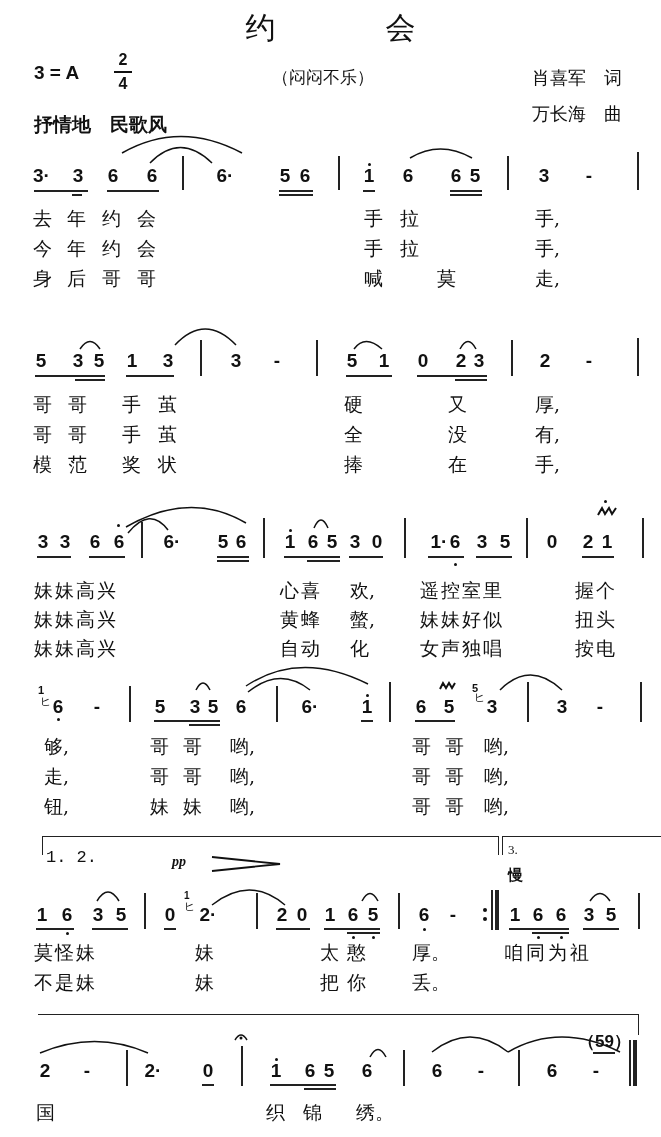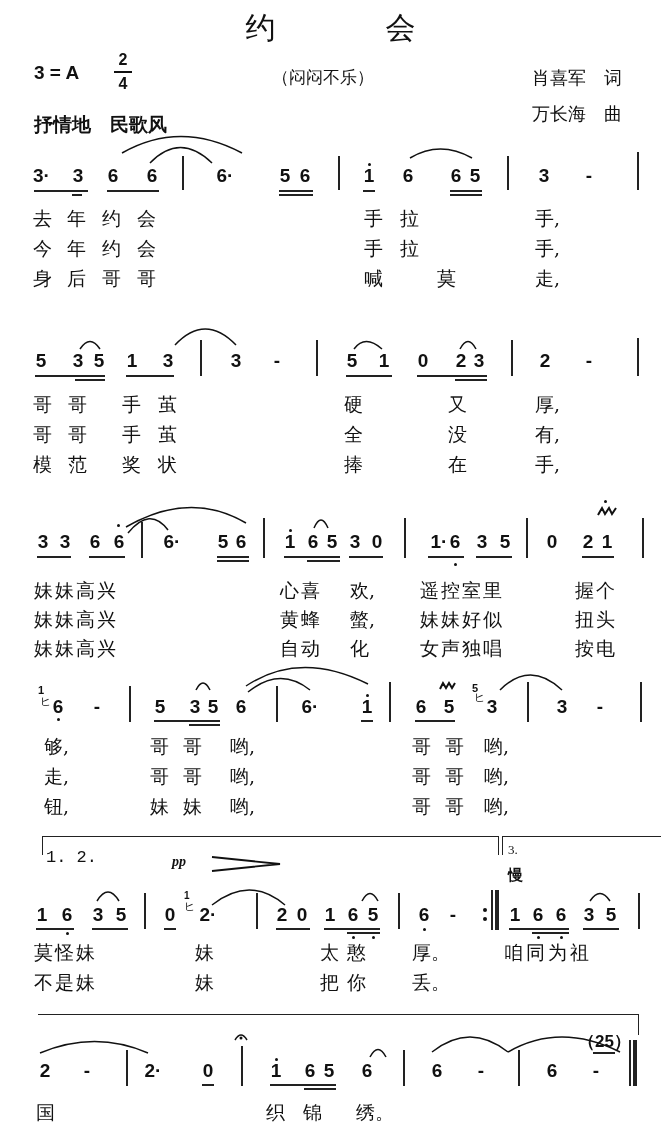--- a/index.html
+++ b/index.html
@@ -378,21 +378,21 @@
   <span class="n" style="left:322px;top:1061px">5</span>
   <div class="ul" style="left:270px;top:1084px;width:66px"></div>
   <div class="ul" style="left:304px;top:1088px;width:32px"></div>
   <span class="n" style="left:360px;top:1061px">6</span>
   <div class="bl" style="left:403px;top:1050px;height:36px"></div>
   <span class="n" style="left:430px;top:1061px">6</span>
   <span class="n" style="left:474px;top:1061px">-</span>
   <div class="bl" style="left:518px;top:1050px;height:36px"></div>
   <span class="n" style="left:545px;top:1061px">6</span>
   <span class="n" style="left:589px;top:1061px">-</span>
-  <span class="abs" style="left:578px;top:1030px;font-size:17px;font-weight:bold;font-family:'Liberation Sans',sans-serif">（25）</span>
+  <span class="abs" style="left:578px;top:1030px;font-size:17px;font-weight:bold;font-family:'Liberation Sans',sans-serif">（59）</span>
   <div class="ul" style="left:593px;top:1052px;width:22px"></div>
 
   <div class="bl" style="left:629px;top:1040px;height:46px;width:1.5px"></div>
   <div class="bl" style="left:633px;top:1040px;height:46px;width:4px"></div>
 
   <span class="lyr" style="left:36px;top:1100px">国</span>
   <span class="lyr" style="left:266px;top:1100px">织</span>
   <span class="lyr" style="left:303px;top:1100px">锦</span>
   <span class="lyr" style="left:356px;top:1100px">绣。</span>
 </div>

